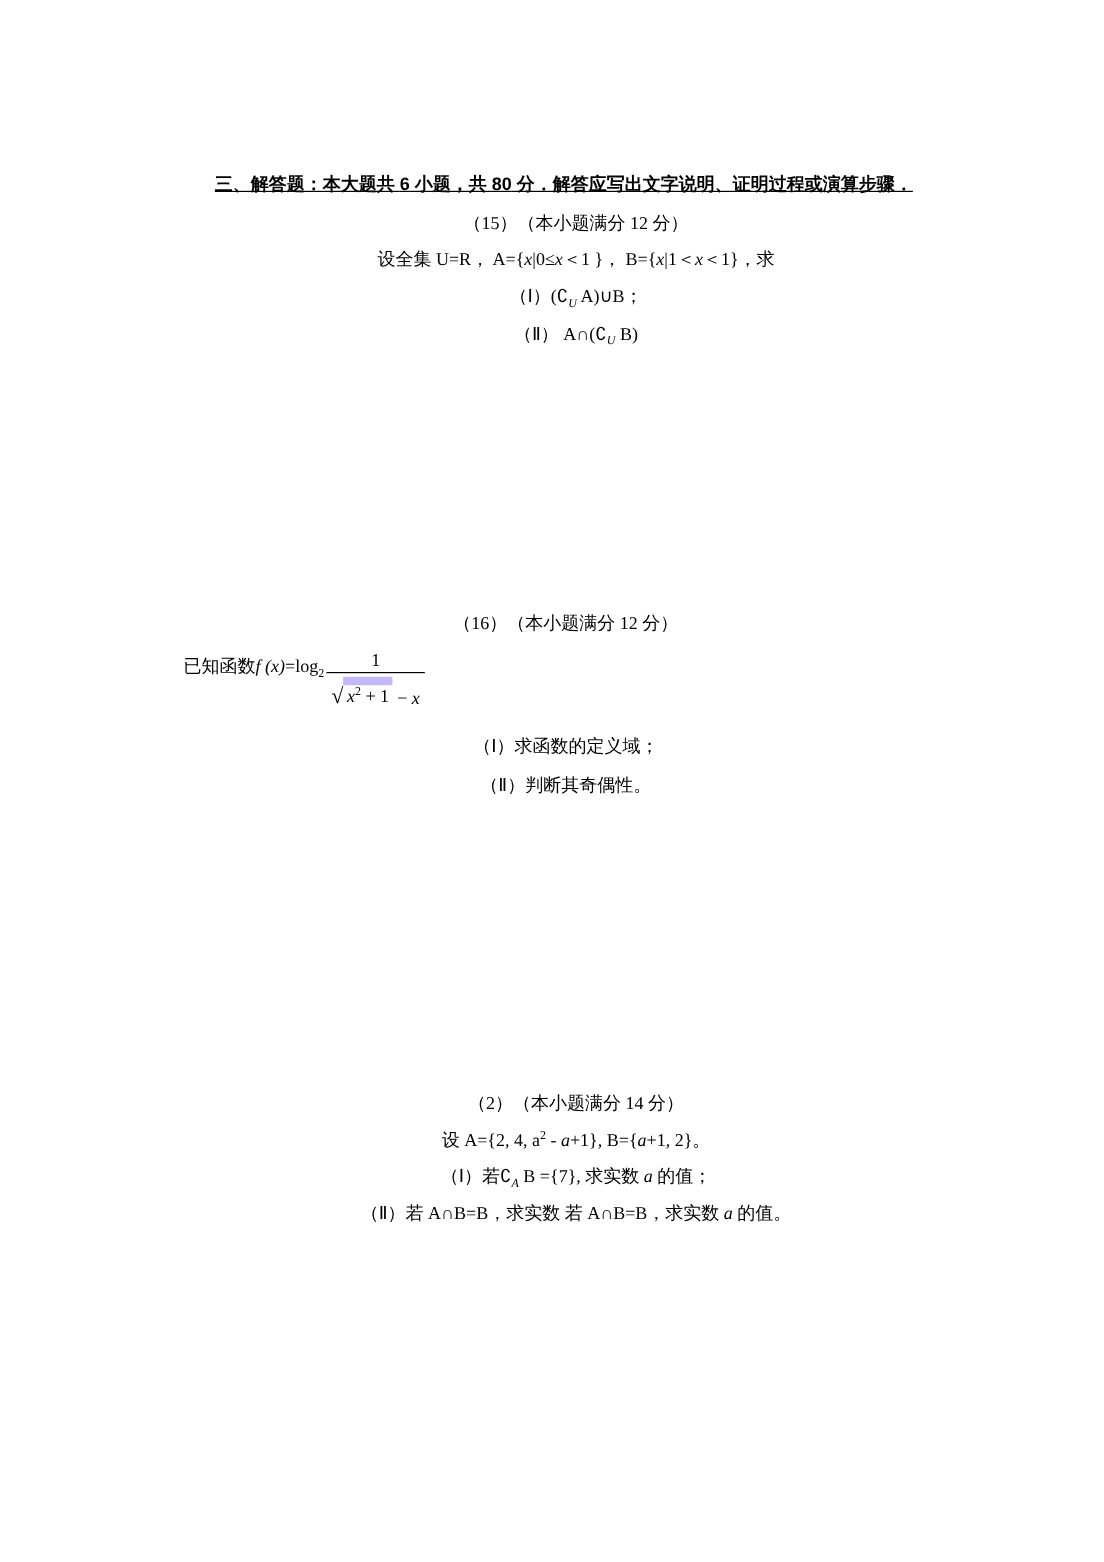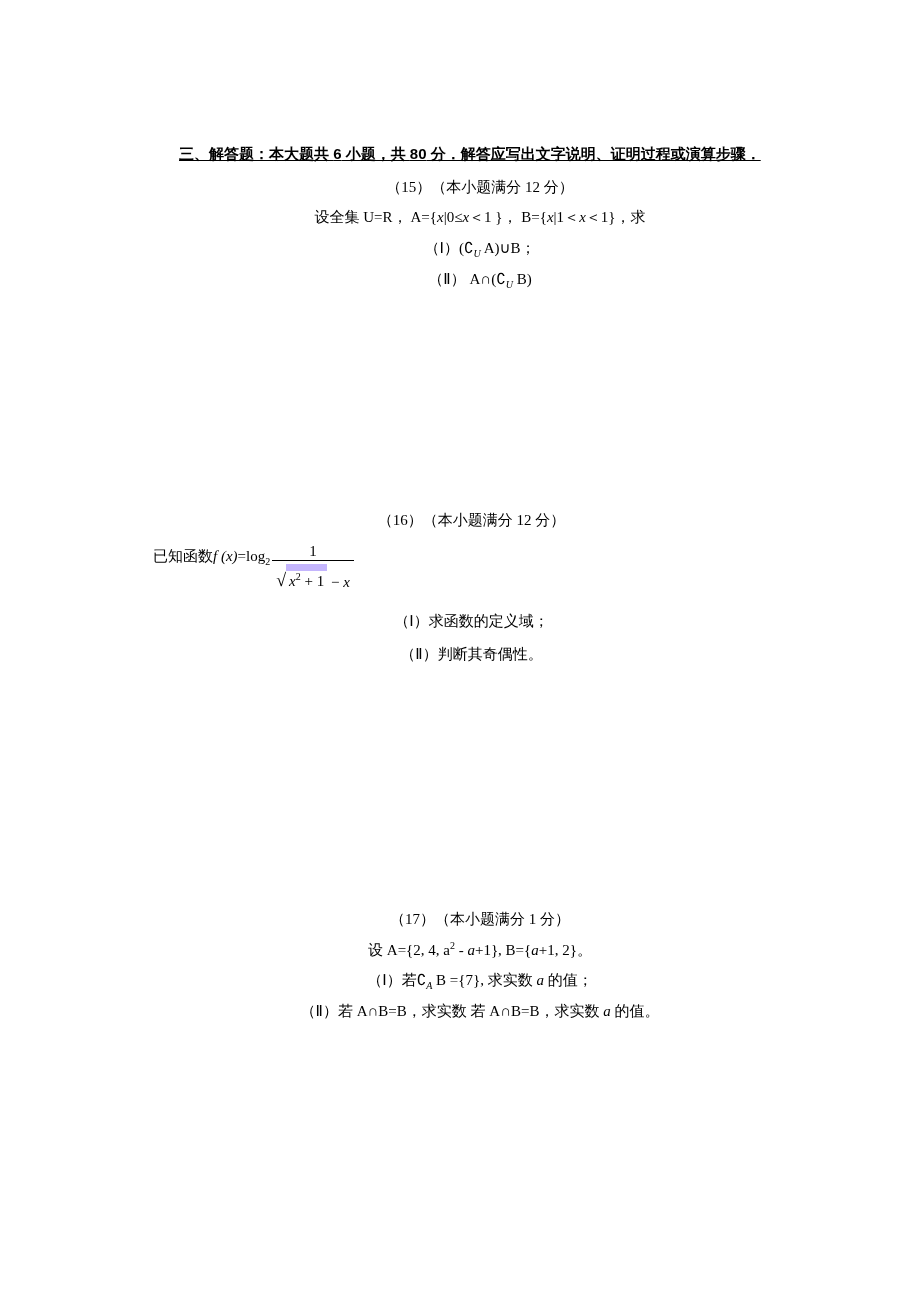--- a/index.html
+++ b/index.html
@@ -75,21 +75,21 @@
         <span class="radicand"><span class="italic">x</span><span class="sup">2</span><span> + 1</span></span>
       </span><span> − </span><span class="italic">x</span>
     </span>
   </span>
 </div>
 <div style="padding-left:13px;font-family:Liberation Mono, monospace;" class="block">（Ⅰ）求函数的定义域；</div>
 <div style="padding-left:13px;" class="block parity-line">（Ⅱ）判断其奇偶性。</div>
 
 <div class="gap-xlarge"></div>
 
-<div class="subq block">（17）（本小题满分 1 分）</div>
+<div class="subq block">（2）（本小题满分 14 分）</div>
 <div class="stem block" style="margin-top:0;">
   <span>设 A={2, 4, a</span><span class="sup">2</span><span class="serif"> - </span><span class="italic">a</span><span class="serif">+1}, B={</span><span class="italic">a</span><span class="serif">+1, 2}。</span>
 </div>
 <div class="stem block">
   <span>（Ⅰ）若</span><span class="complement">∁</span><span class="sub">A</span><span class="serif"> B ={7}, 求实数 </span><span class="italic">a</span><span> 的值；</span>
 </div>
 <div class="stem block">
   <span>（Ⅱ）若 A∩B=B，求实数 </span><span>若 A∩B=B，求实数 </span><span class="italic">a</span><span> 的值。</span>
 </div>
 

